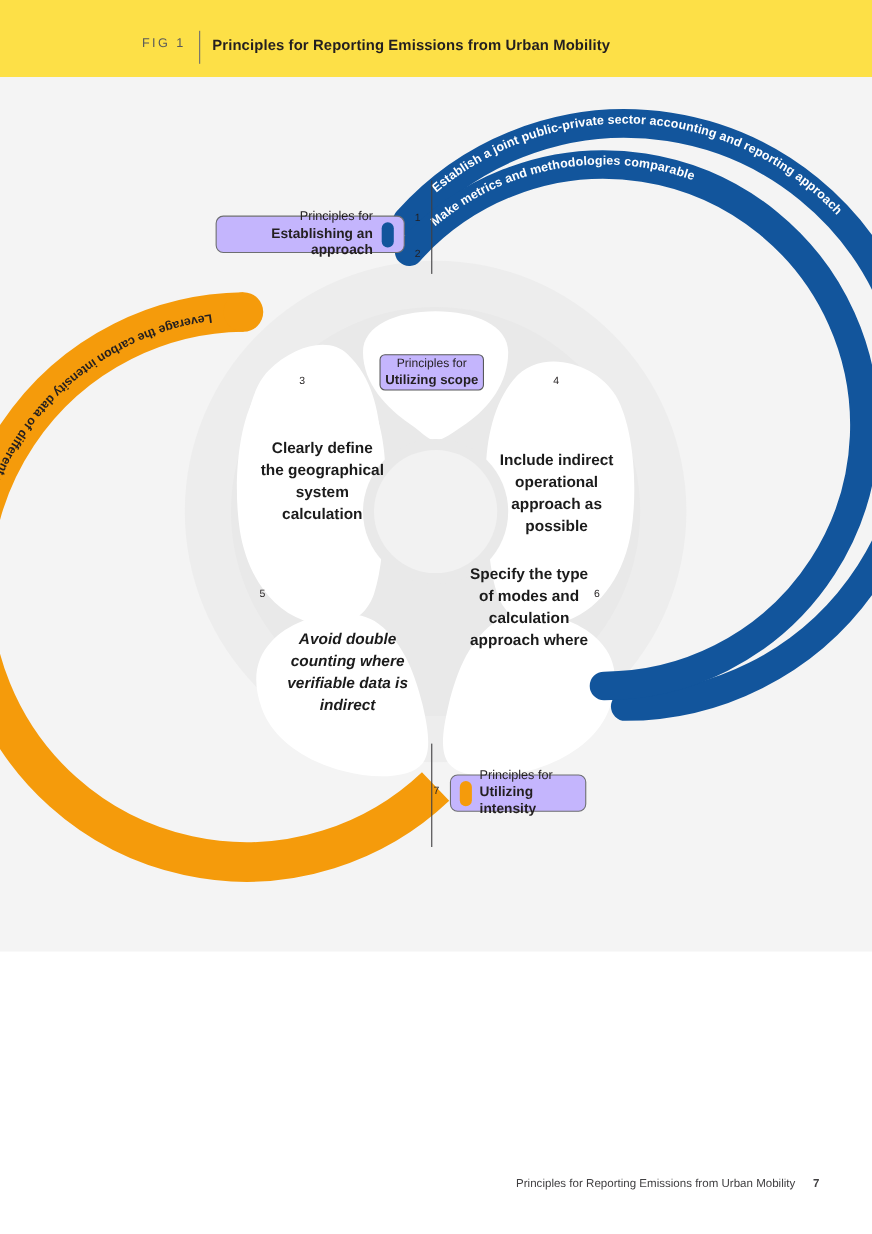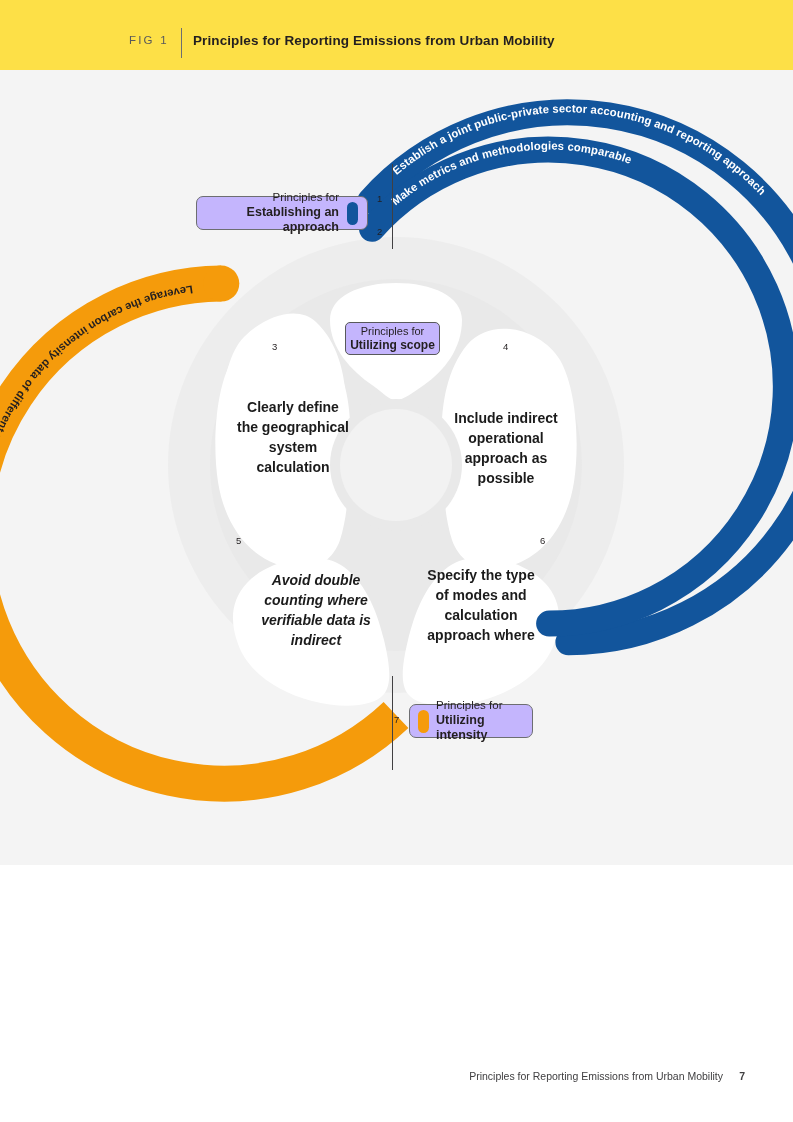--- a/index.html
+++ b/index.html
@@ -89,21 +89,21 @@
   #vline-bottom{left:392px;top:676px;height:94px;}
 
   
   .petal-txt{
     position:absolute;text-align:center;font-size:14px;line-height:1.42;
     color:#1b1b1b;font-weight:bold;font-family:"Liberation Sans", sans-serif;
   }
   #petal-3{left:213px;top:398px;width:160px;}
   #petal-4{left:426px;top:409px;width:160px;}
   #petal-5{left:236px;top:571px;width:160px;font-style:italic;}
-  #petal-6{left:401px;top:566px;width:160px;}
+  #petal-6{left:401px;top:512px;width:160px;}
 
   
   .arc-label{font-size:11.3px;font-weight:bold;letter-spacing:0.1px;}
 
   
   .footer{
     position:absolute;left:0;top:1070px;width:793px;height:24px;
   }
   .footer-text{
     position:absolute;right:70px;top:0;font-size:10.5px;color:#414042;

